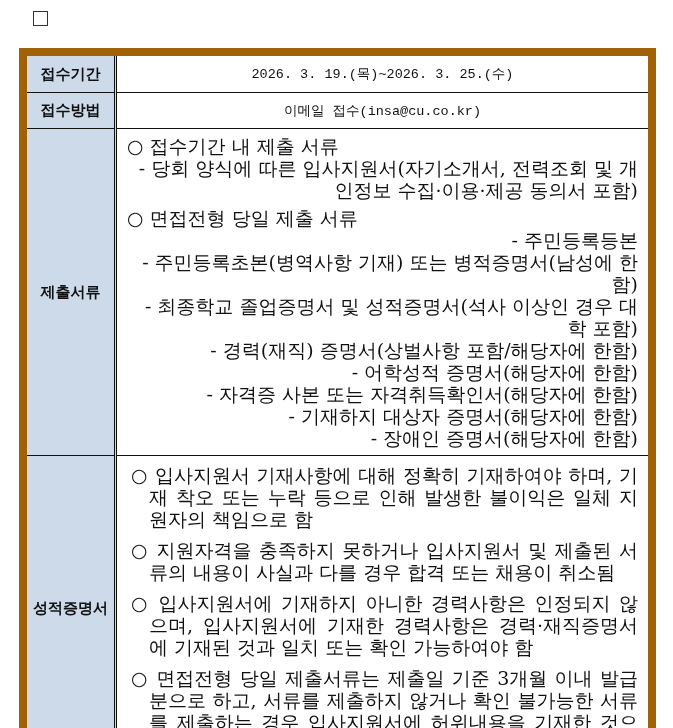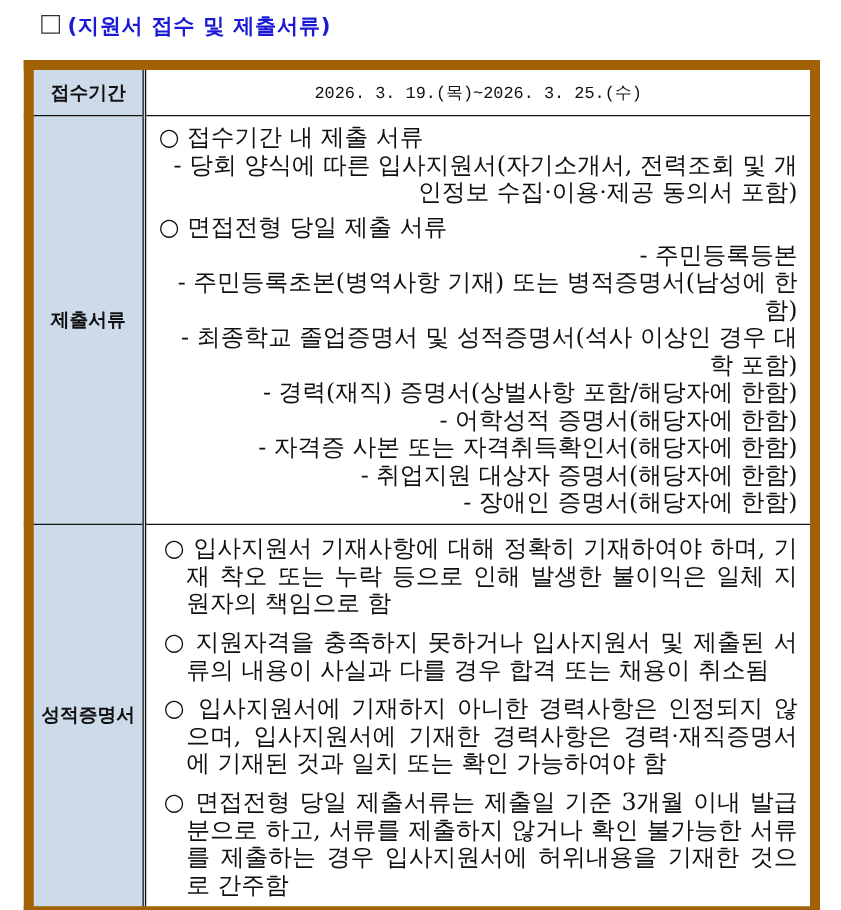--- a/index.html
+++ b/index.html
@@ -15,43 +15,47 @@
   .content .circ { display: block; padding-left: 20px; text-indent: -20px; }
   .content .dash { display: block; padding-left: 22px; text-indent: -14px; text-align: right; }
   .content .gap { height: 6px; }
   .content .note { display: block; padding-left: 22px; text-indent: -18px; text-align: justify; margin-bottom: 9px; }
   .content .note:last-child { margin-bottom: 0; }
 </style>
 </head>
 <body>
 
 <div class="title">
-  <span class="box"></span><span>(지원서 접수 및 제출서류)</span>
+  <span class="box"></span>
 </div>
 
 <table class="info">
   <tbody>
       <tr class="r1">
     <td class="label">접수기간</td>
     <td class="val">2026. 3. 19.(목)~2026. 3. 25.(수)</td>
+  </tr>
+  <tr>
+    <td class="label" style="height:35px">접수방법</td>
+    <td class="val">이메일 접수(insa@cu.co.kr)</td>
   </tr>
   <tr>
     <td class="label">제출서류</td>
     <td class="content" style="height:283px">
       <span class="circ">○  접수기간 내 제출 서류</span>
       <span class="dash">- 당회 양식에 따른 입사지원서(자기소개서, 전력조회 및 개인정보 수집·이용·제공 동의서 포함)</span>
       <div class="gap"></div>
       <span class="circ">○  면접전형 당일 제출 서류</span>
       <span class="dash">- 주민등록등본</span>
       <span class="dash">- 주민등록초본(병역사항 기재) 또는 병적증명서(남성에 한함)</span>
       <span class="dash">- 최종학교 졸업증명서 및 성적증명서(석사 이상인 경우 대학 포함)</span>
       <span class="dash">- 경력(재직) 증명서(상벌사항 포함/해당자에 한함)</span>
       <span class="dash">- 어학성적 증명서(해당자에 한함)</span>
       <span class="dash">- 자격증 사본 또는 자격취득확인서(해당자에 한함)</span>
-      <span class="dash">- 취업지원 대상자 증명서(해당자에 한함)</span>
+      <span class="dash">- 기재하지 대상자 증명서(해당자에 한함)</span>
       <span class="dash">- 장애인 증명서(해당자에 한함)</span>
     </td>
   </tr>
   <tr>
     <td class="label">성적증명서</td>
     <td class="content" style="height:252px; padding-top:8px !important;">
       <span class="note">○  입사지원서 기재사항에 대해 정확히 기재하여야 하며, 기재 착오 또는 누락 등으로 인해 발생한 불이익은 일체 지원자의 책임으로 함</span>
       <span class="note">○  지원자격을 충족하지 못하거나 입사지원서 및 제출된 서류의 내용이 사실과 다를 경우 합격 또는 채용이 취소됨</span>
       <span class="note">○  입사지원서에 기재하지 아니한 경력사항은 인정되지 않으며, 입사지원서에 기재한 경력사항은 경력·재직증명서에 기재된 것과 일치 또는 확인 가능하여야 함</span>
       <span class="note">○  면접전형 당일 제출서류는 제출일 기준 3개월 이내 발급분으로 하고, 서류를 제출하지 않거나 확인 불가능한 서류를 제출하는 경우 입사지원서에 허위내용을 기재한 것으로 간주함</span>

